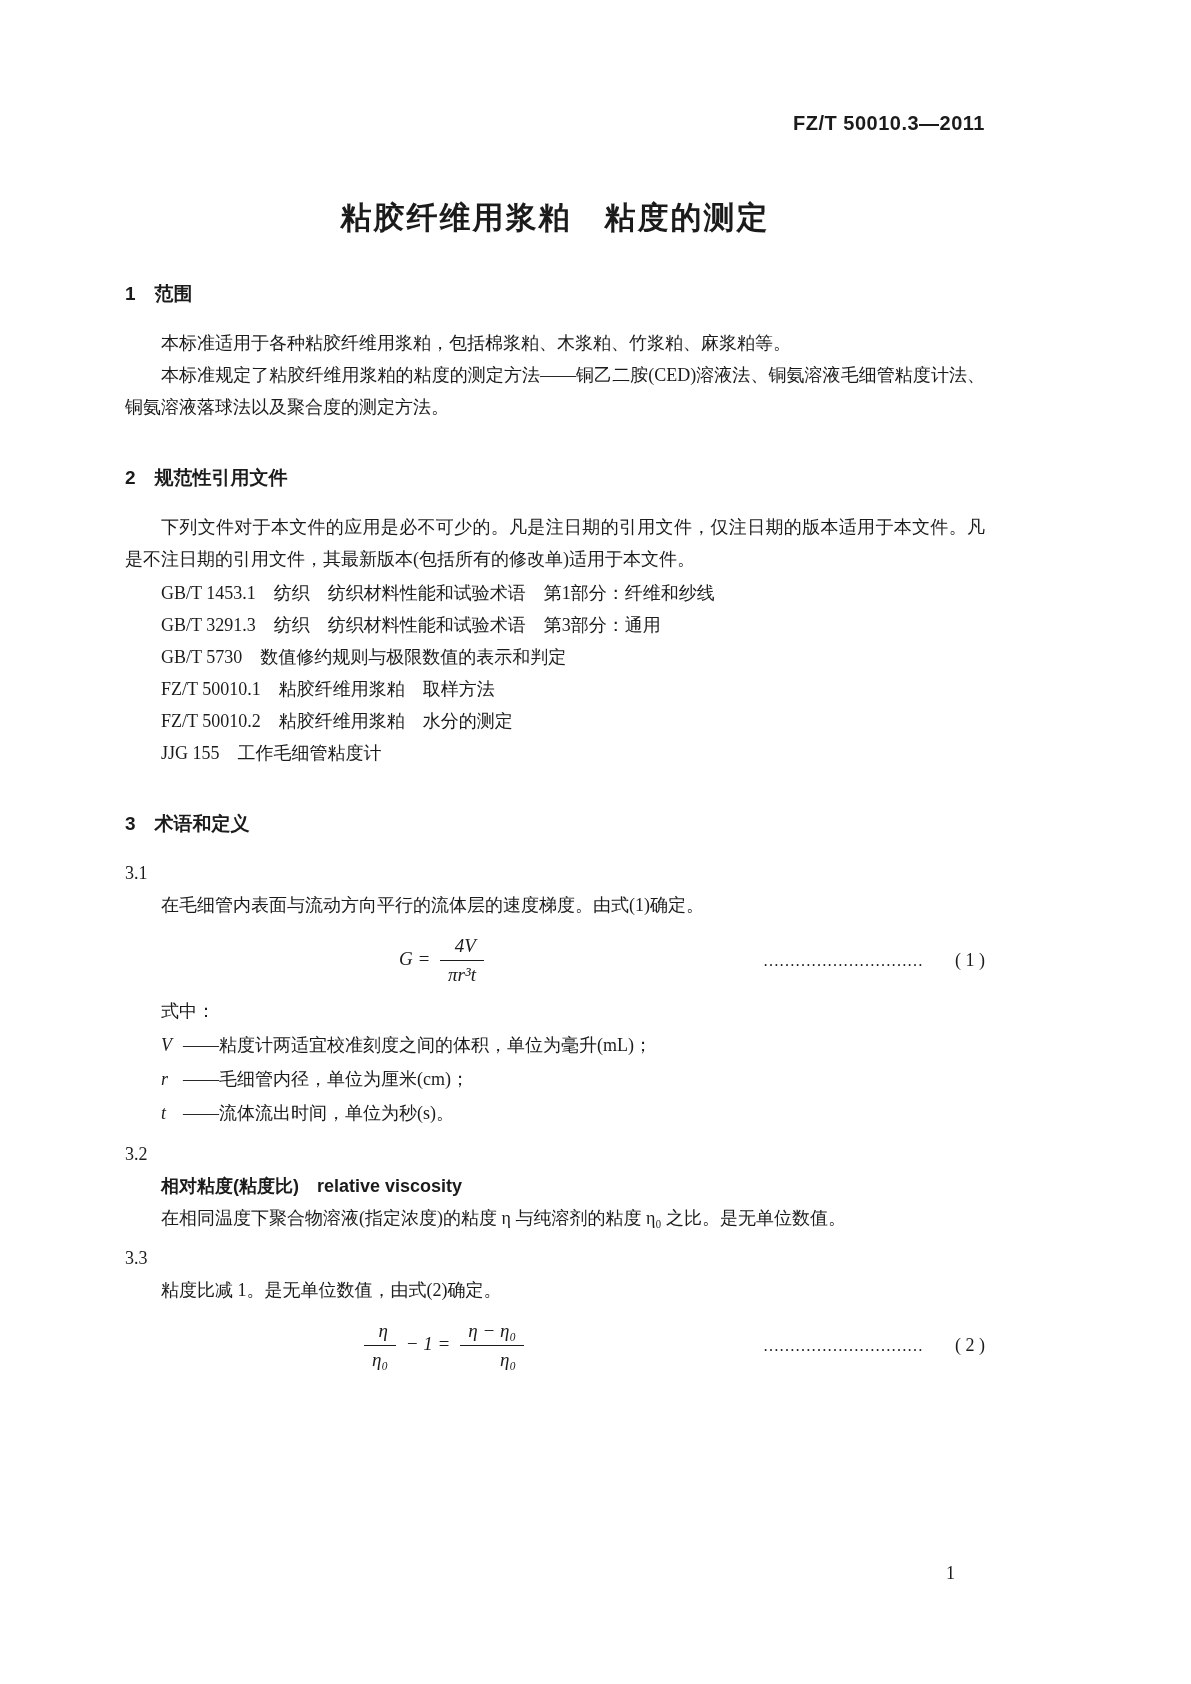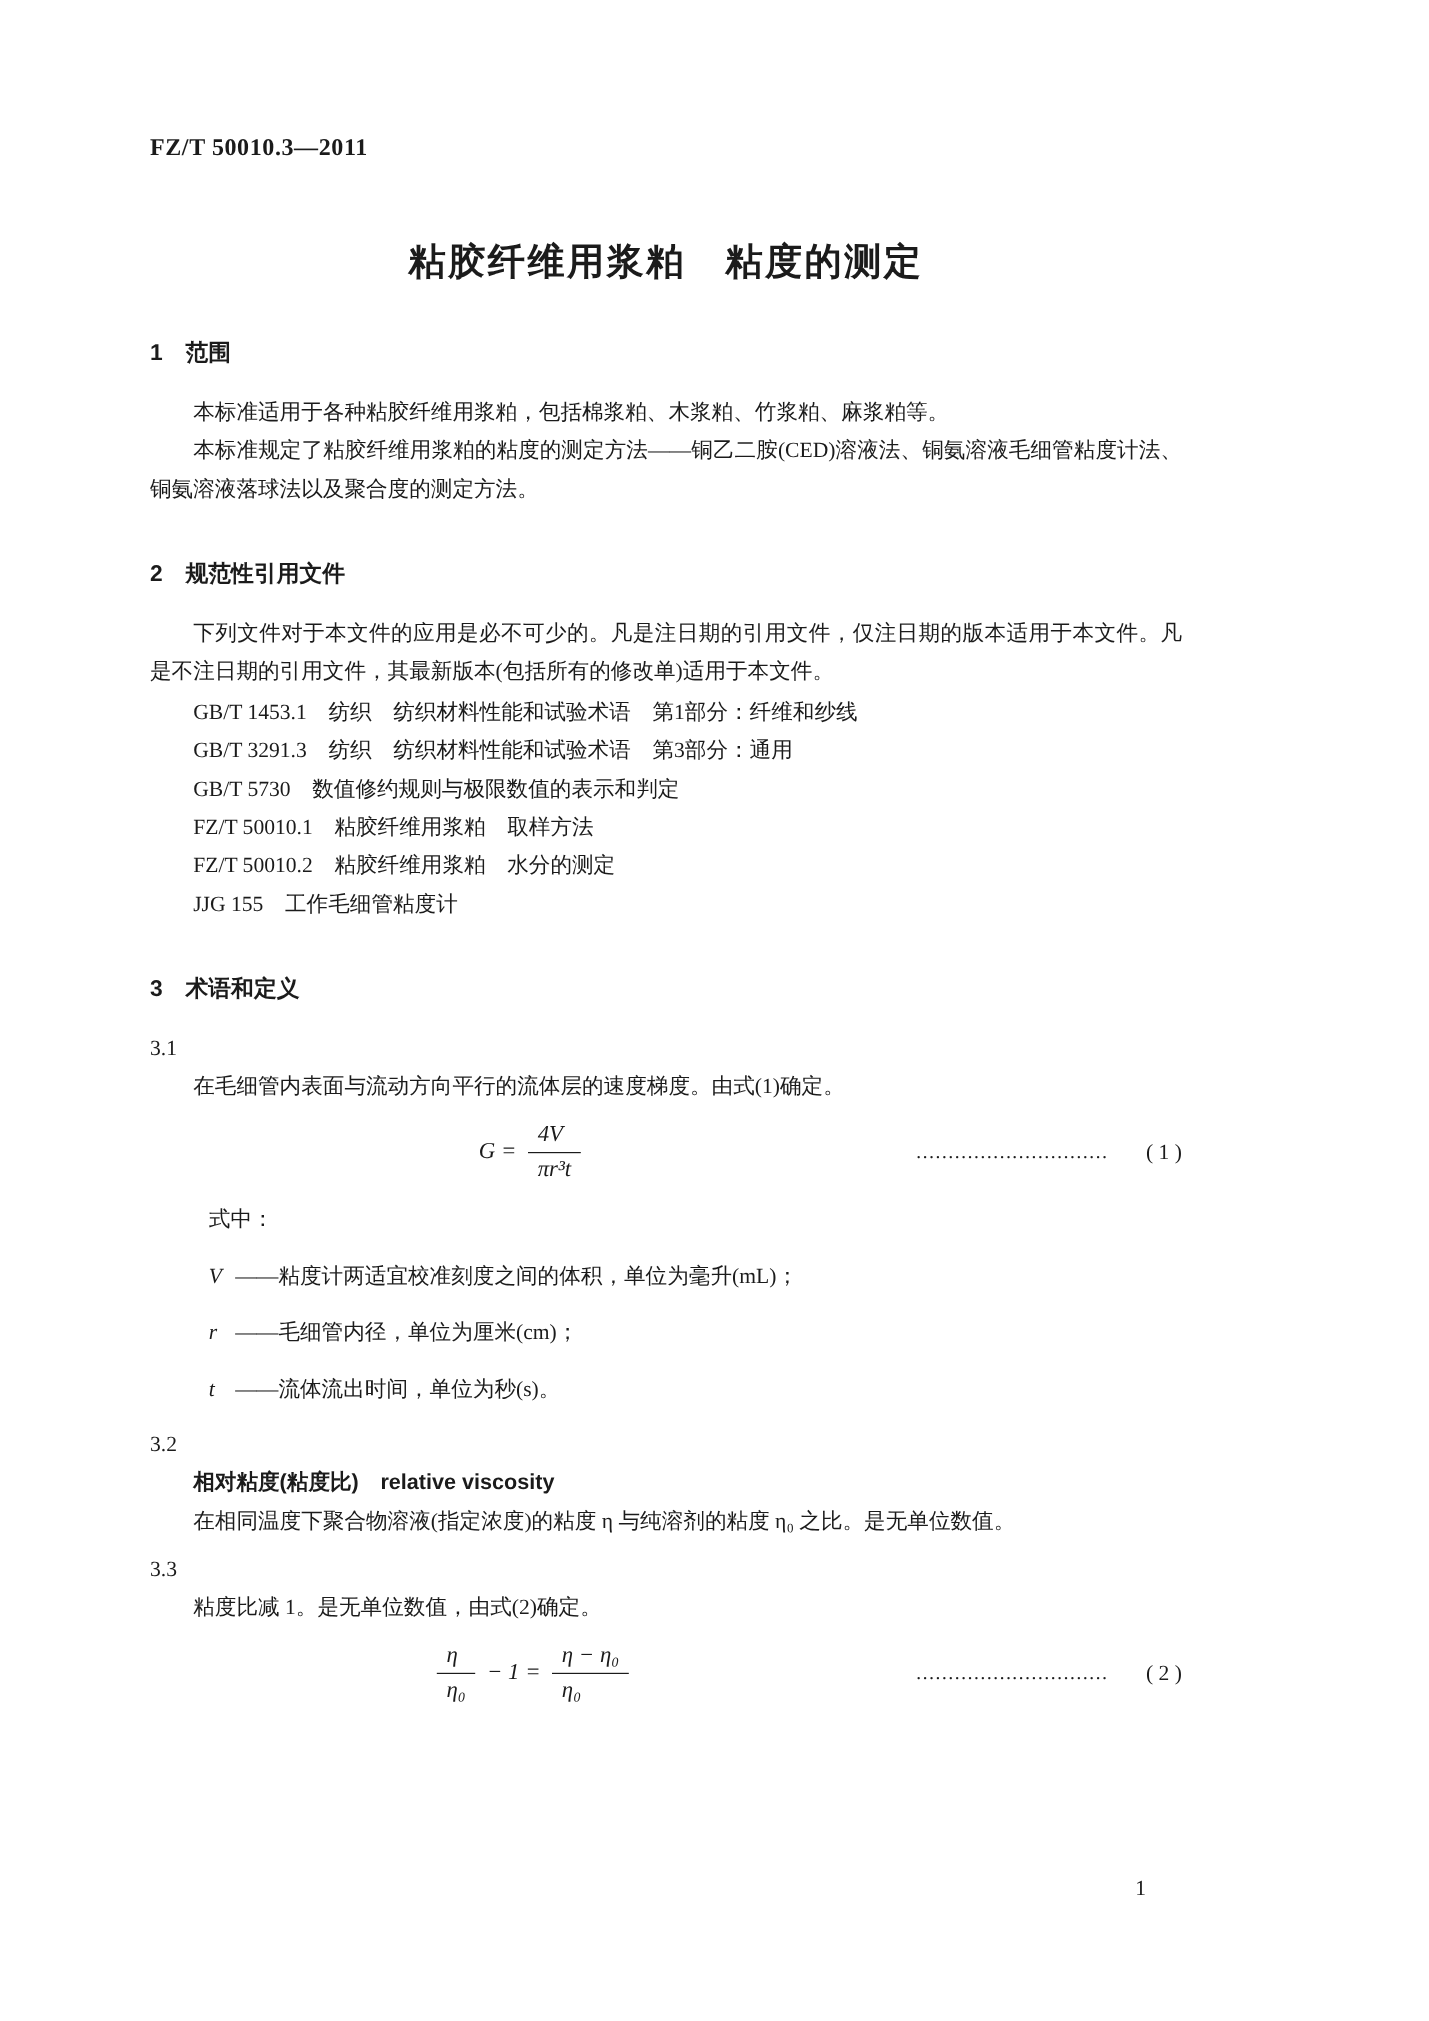--- a/index.html
+++ b/index.html
@@ -9,21 +9,22 @@
     height: 1684px;
     background: #ffffff;
     color: #1b1b1b;
     position: relative;
     font-family: "Liberation Serif", "DejaVu Serif", serif;
     overflow: hidden;
   }
   .page { padding: 112px 206px 0 125px; }
 
   .doc-number {
-    font-family: Liberation Serif, serif;
+    text-align: right;
+    font-family: Liberation Sans, sans-serif;
     font-weight: bold;
     font-size: 20px;
     letter-spacing: 0.5px;
   }
 
   .title {
     text-align: center;
     font-family: "Liberation Sans", "DejaVu Sans", sans-serif;
     font-size: 31px;
     font-weight: bold;
@@ -65,21 +66,21 @@
     font-size: 18px;
     font-weight: bold;
     line-height: 32px;
     margin: 0;
     padding-left: 2em;
   }
 
   .where-label, .symbol-line {
     font-size: 18px;
     line-height: 34px;
-    margin: 13px;
+    margin: 0;
     padding-left: 2em;
   }
   .sym {
     display: inline-block;
     min-width: 22px;
     font-style: italic;
   }
   .sym-desc { font-style: normal; }
 
   .math {
@@ -93,21 +94,21 @@
     margin: 14px 0 8px 0;
   }
   .formula-expr {
     flex: 1;
     text-align: center;
     font-size: 19px;
   }
   .frac {
     display: inline-block;
     vertical-align: middle;
-    text-align: left;
+    text-align: right;
     margin: 0 5px;
   }
   .frac .num {
     display: block;
     border-bottom: 1.4px solid #1b1b1b;
     padding: 0 8px 3px 8px;
     line-height: 22px;
   }
   .frac .den {
     display: block;

